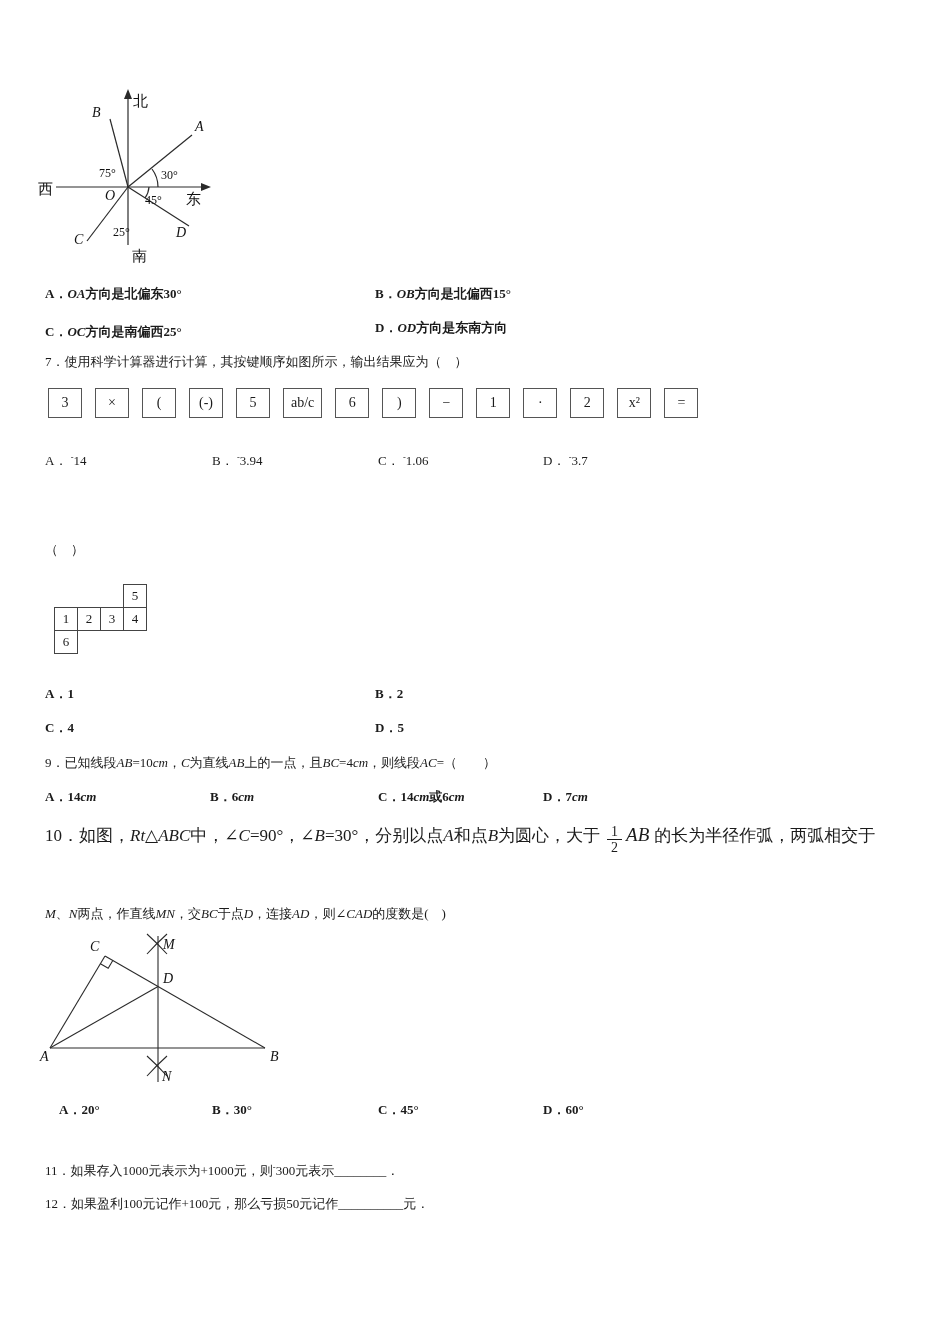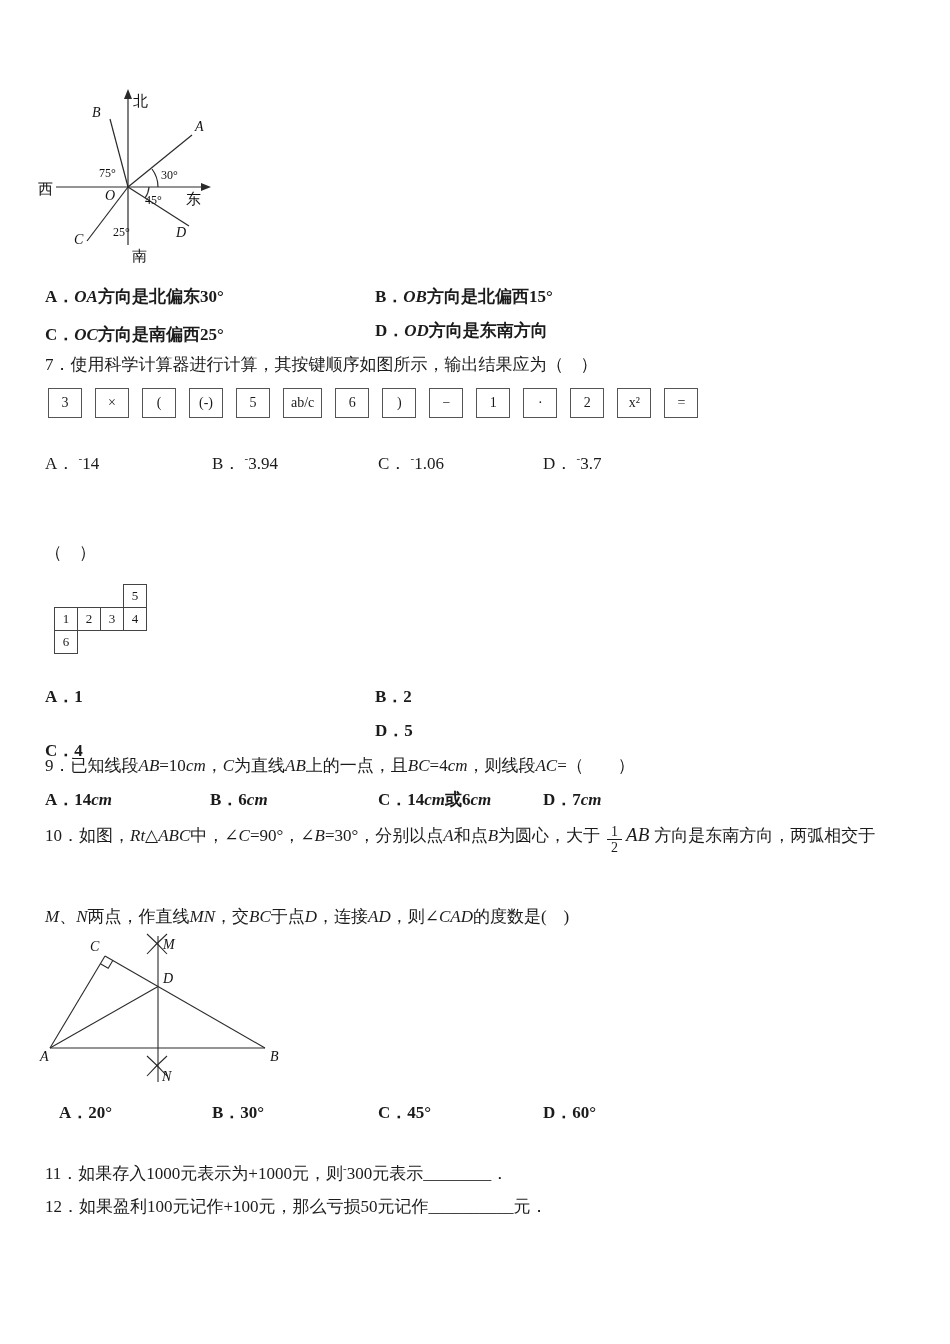--- a/index.html
+++ b/index.html
@@ -2,21 +2,21 @@
 <html><head>
 <meta charset="utf-8">
 <style>
   * { margin:0; padding:0; box-sizing:border-box; }
   html,body { background:#ffffff; }
   .page {
     position:relative; width:950px; height:1344px; background:#ffffff;
     font-family:"Liberation Serif","DejaVu Serif",serif; color:#1b1b1b;
     overflow:hidden;
   }
-  .line { position:absolute; font-size:17px; white-space:nowrap; line-height:1.25; }
+  .line { position:absolute; font-size:13px; white-space:nowrap; line-height:1.25; }
   .bold { font-weight:bold; }
   i { font-style:italic; }
   sup { font-size:0.65em; vertical-align:super; }
   .compass { position:absolute; left:28px; top:85px; }
   .tri { position:absolute; left:38px; top:930px; }
   .calc { position:absolute; left:48px; top:388px; display:flex; gap:13px; }
   .key {
     border:1px solid #555; min-width:34px; height:30px; padding:0 7px;
     display:flex; align-items:center; justify-content:center;
     font-size:14px; background:#fff;
@@ -105,37 +105,37 @@
   <div class="net">
     <div class="cell" style="left:69px;top:0px">5</div>
     <div class="cell" style="left:0px;top:23px">1</div>
     <div class="cell" style="left:23px;top:23px">2</div>
     <div class="cell" style="left:46px;top:23px">3</div>
     <div class="cell" style="left:69px;top:23px">4</div>
     <div class="cell" style="left:0px;top:46px">6</div>
   </div>
   <div class="line bold" style="left:45px;top:686px">A．1</div>
   <div class="line bold" style="left:375px;top:686px">B．2</div>
-  <div class="line bold" style="left:45px;top:740px">C．4</div>
+  <div class="line bold" style="left:45px;top:720px">C．4</div>
   <div class="line bold" style="left:375px;top:720px">D．5</div>
 
   <div class="line" style="left:45px;top:755px">9．已知线段<i>AB</i>=10<i>cm</i>，<i>C</i>为直线<i>AB</i>上的一点，且<i>BC</i>=4<i>cm</i>，则线段<i>AC</i>=（　　）</div>
   <div class="line bold" style="left:45px;top:789px">A．14<i>cm</i></div>
   <div class="line bold" style="left:210px;top:789px">B．6<i>cm</i></div>
   <div class="line bold" style="left:378px;top:789px">C．14<i>cm</i>或6<i>cm</i></div>
   <div class="line bold" style="left:543px;top:789px">D．7<i>cm</i></div>
 
   <div class="q10line1">
     <span>10．如图，<i>Rt</i>△<i>ABC</i>中，∠<i>C</i>=90°，∠<i>B</i>=30°，分别以点<i>A</i>和点<i>B</i>为圆心，大于</span>
     <span class="frac">
       <span class="num">1</span>
       <span class="den">2</span>
     </span>
     <span class="frac-ab">AB</span>
-    <span>方向是东南方向，两弧相交于</span>
+    <span>的长为半径作弧，两弧相交于</span>
   </div>
   <div class="line" style="left:45px;top:906px"><i>M</i>、<i>N</i>两点，作直线<i>MN</i>，交<i>BC</i>于点<i>D</i>，连接<i>AD</i>，则∠<i>CAD</i>的度数是(　)</div>
 
   <svg class="tri" width="280" height="158" viewBox="0 0 280 158">
     <g stroke="#2a2a2a" stroke-width="1.1" fill="none">
       <line x1="12" y1="118" x2="227" y2="118"></line>
       <line x1="12" y1="118" x2="67" y2="26"></line>
       <line x1="67" y1="26" x2="227" y2="118"></line>
       <line x1="12" y1="118" x2="120" y2="56.5"></line>
       <line x1="120" y1="6" x2="120" y2="152"></line>

